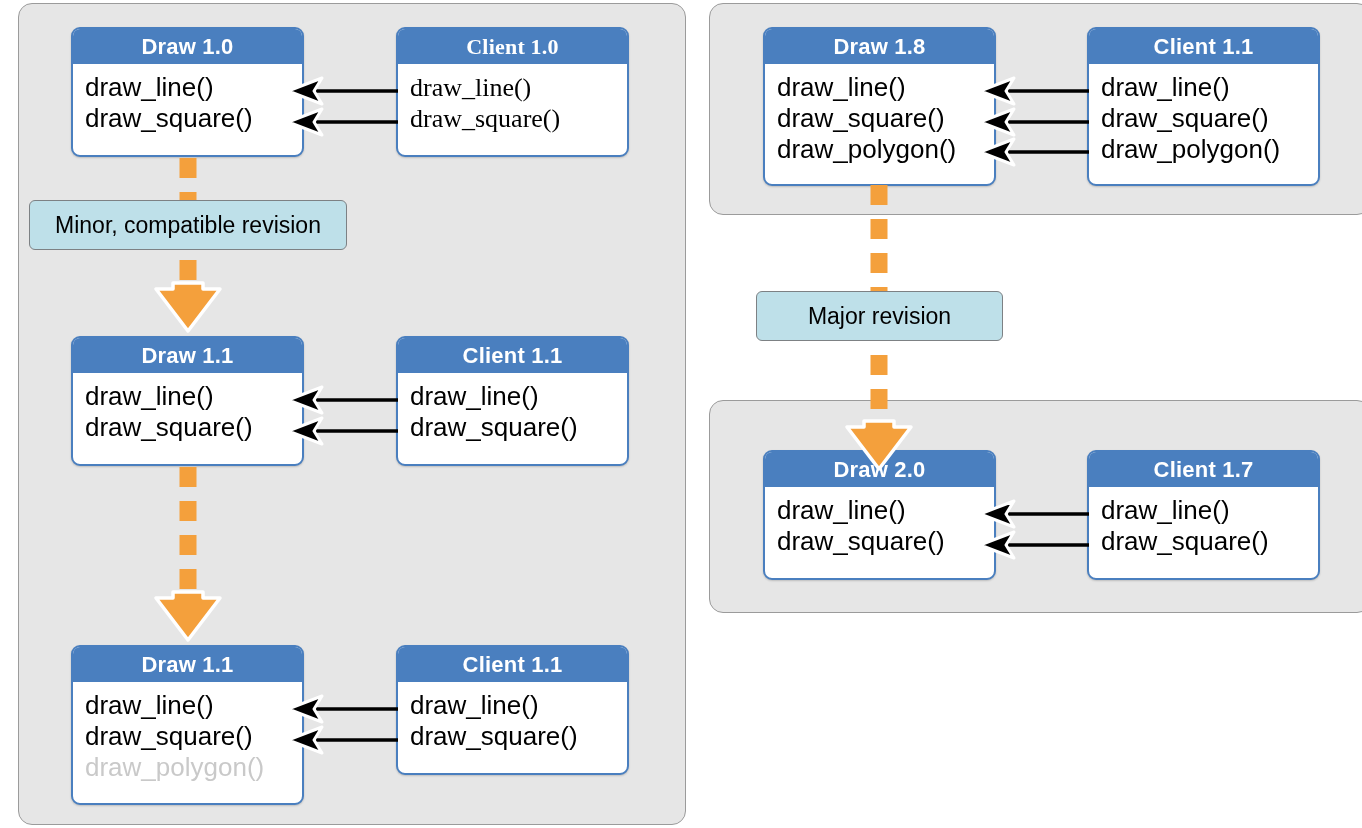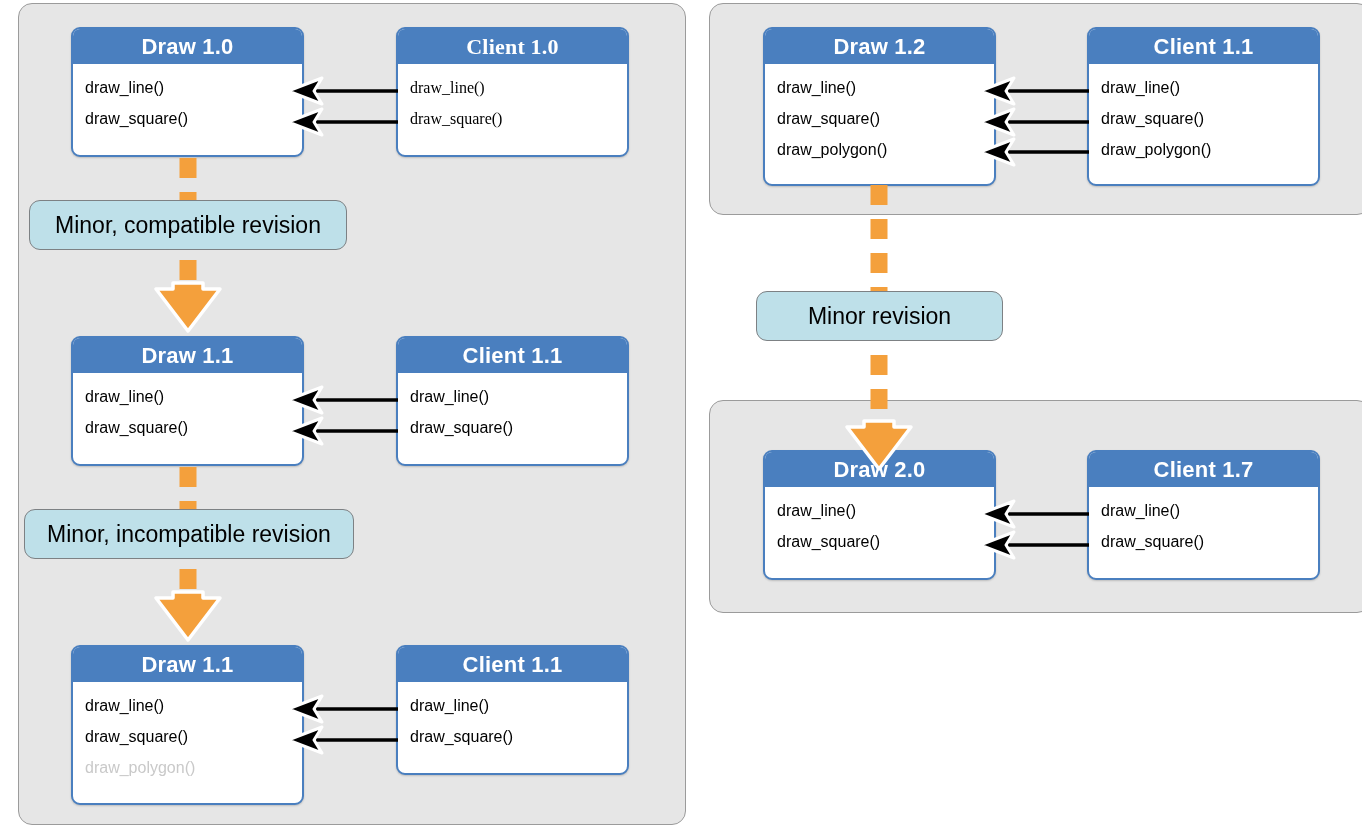--- a/index.html
+++ b/index.html
@@ -47,36 +47,36 @@
     font-size: 22px;
     line-height: 35px;
     height: 35px;
     text-align: center;
     letter-spacing: 0.2px;
   }
   .modbox-body {
     padding: 8px 0 8px 12px;
   }
   .method {
-    font-size: 16px;
+    font-size: 26px;
     color: #000000;
     line-height: 31px;
     white-space: nowrap;
   }
   .method.dim {
     color: #c9c9c9;
   }
 
   
   .revlabel {
     position: absolute;
     box-sizing: border-box;
     background: #bee0e9;
     border: 1.5px solid #7d8184;
-    border-radius: 11px;
+    border-radius: 6px;
     font-size: 23px;
     color: #000000;
     display: flex;
     align-items: center;
     justify-content: center;
     z-index: 6;
   }
 
   
   .layer {
@@ -147,61 +147,58 @@
   </div>
 
   <div class="modbox" style="left:380px; top:336px; width:233px; height:130px;">
     <div class="modbox-header">Client 1.1</div>
     <div class="modbox-body">
       <div class="method">draw_line()</div>
       <div class="method">draw_square()</div>
     </div>
   </div>
 
-  <div class="revlabel" style="left:8px; top:509px; width:330px; height:50px;">
-    <span>Minor, incompatible revision</span>
-  </div>
 
   <div class="modbox" style="left:55px; top:645px; width:233px; height:160px;">
     <div class="modbox-header">Draw 1.1</div>
     <div class="modbox-body">
       <div class="method">draw_line()</div>
       <div class="method">draw_square()</div>
       <div class="method dim">draw_polygon()</div>
     </div>
   </div>
 
   <div class="modbox" style="left:380px; top:645px; width:233px; height:130px;">
     <div class="modbox-header">Client 1.1</div>
     <div class="modbox-body">
       <div class="method">draw_line()</div>
       <div class="method">draw_square()</div>
     </div>
   </div>
 
   <div class="modbox" style="left:747px; top:27px; width:233px; height:159px;">
-    <div class="modbox-header">Draw 1.2</div>
+    <div class="modbox-header">Draw 1.8</div>
     <div class="modbox-body">
       <div class="method">draw_line()</div>
       <div class="method">draw_square()</div>
       <div class="method">draw_polygon()</div>
     </div>
   </div>
 
   <div class="modbox" style="left:1071px; top:27px; width:233px; height:159px;">
     <div class="modbox-header">Client 1.1</div>
     <div class="modbox-body">
       <div class="method">draw_line()</div>
       <div class="method">draw_square()</div>
       <div class="method">draw_polygon()</div>
     </div>
   </div>
 
   <div class="revlabel" style="left:740px; top:291px; width:247px; height:50px;">
-    <span>Minor revision</span>
+    <span>Major revision</span>
   </div>
 
   <div class="modbox" style="left:747px; top:450px; width:233px; height:130px;">
     <div class="modbox-header">Draw 2.0</div>
     <div class="modbox-body">
       <div class="method">draw_line()</div>
       <div class="method">draw_square()</div>
     </div>
   </div>
 

